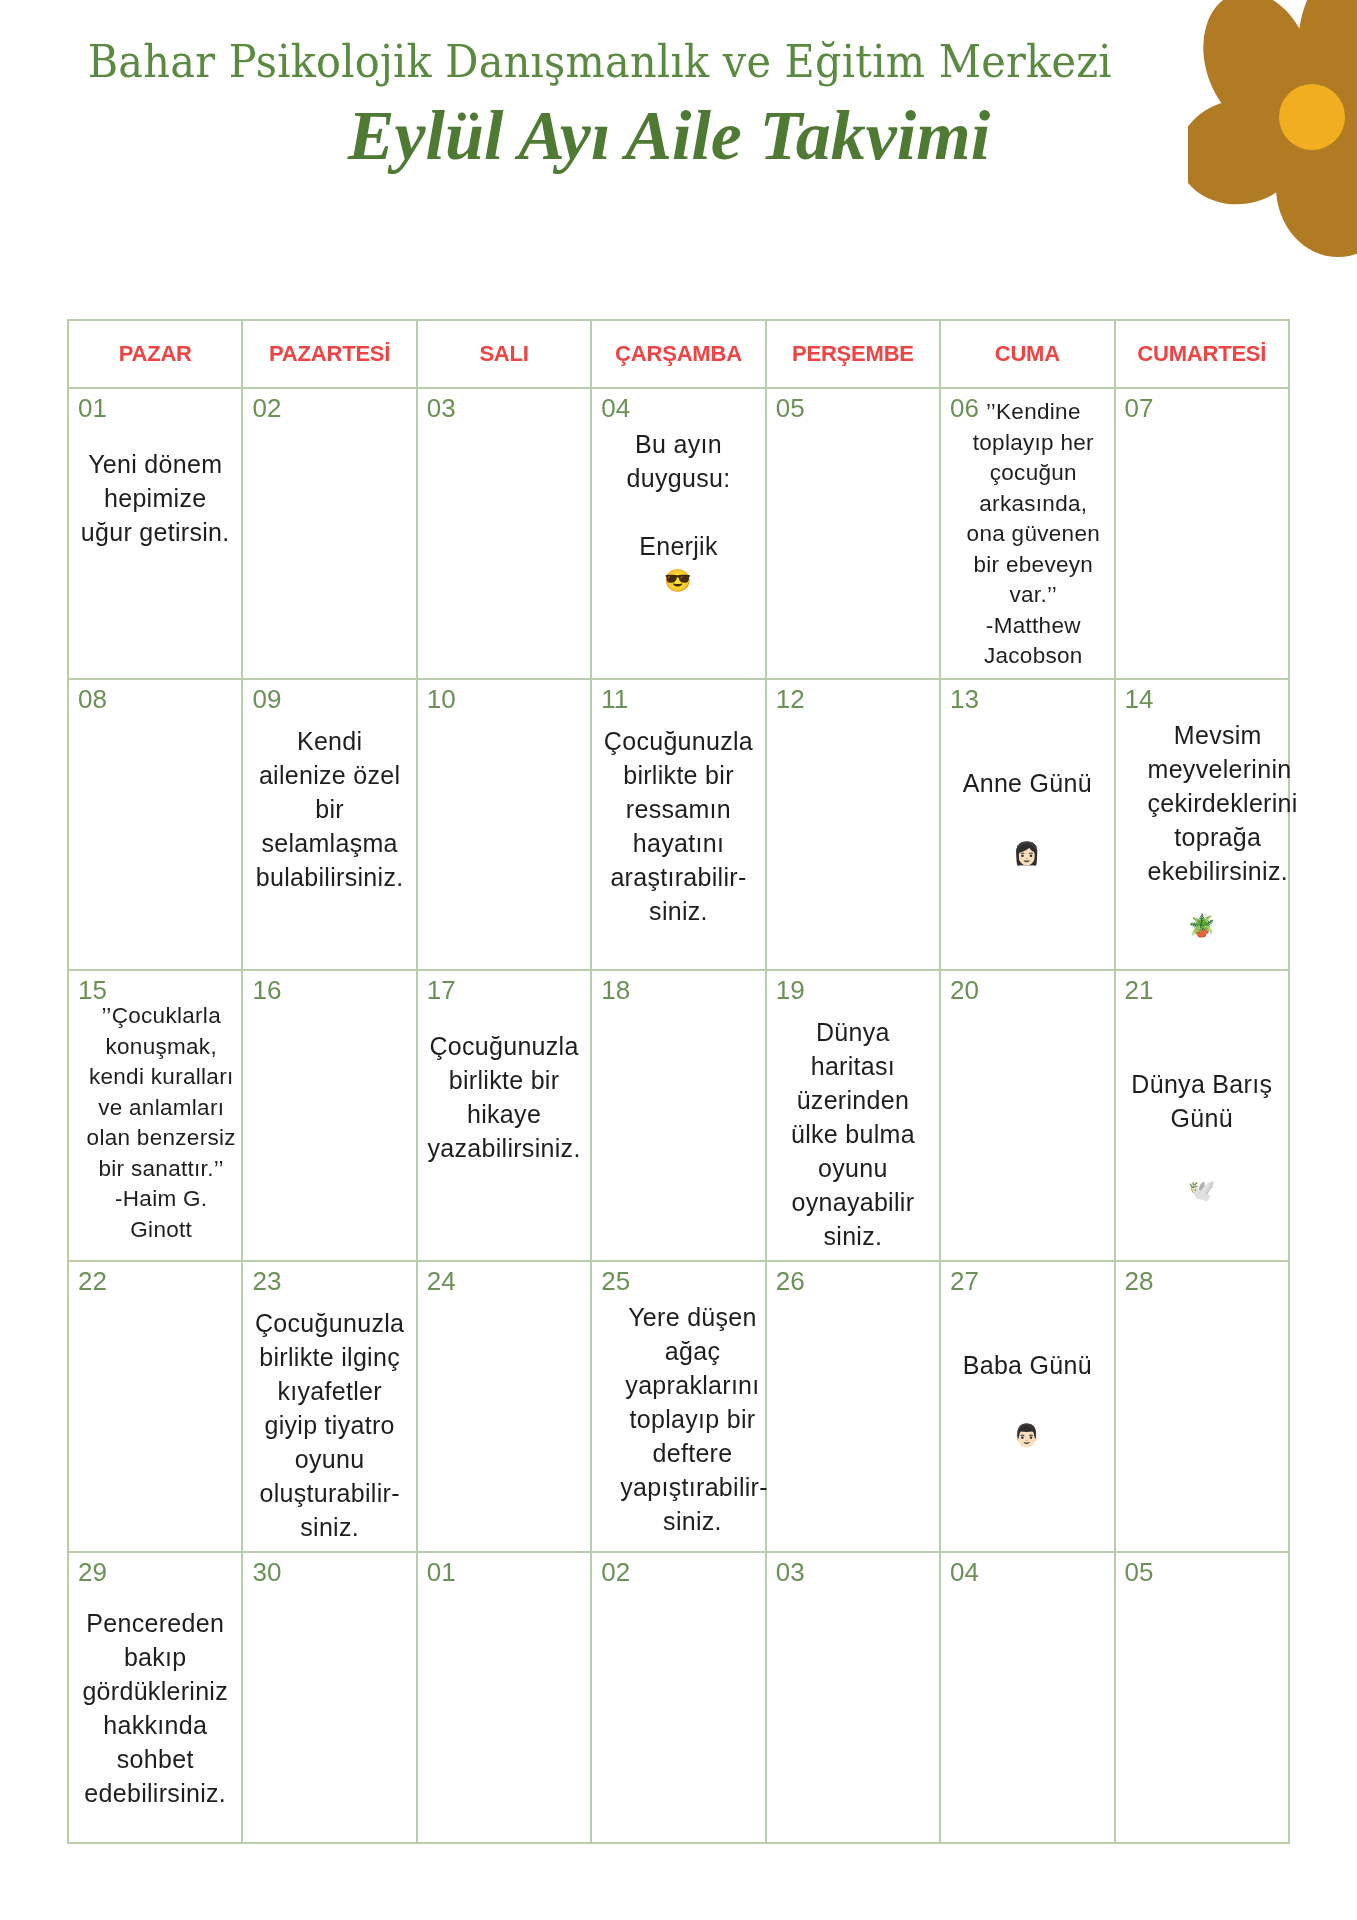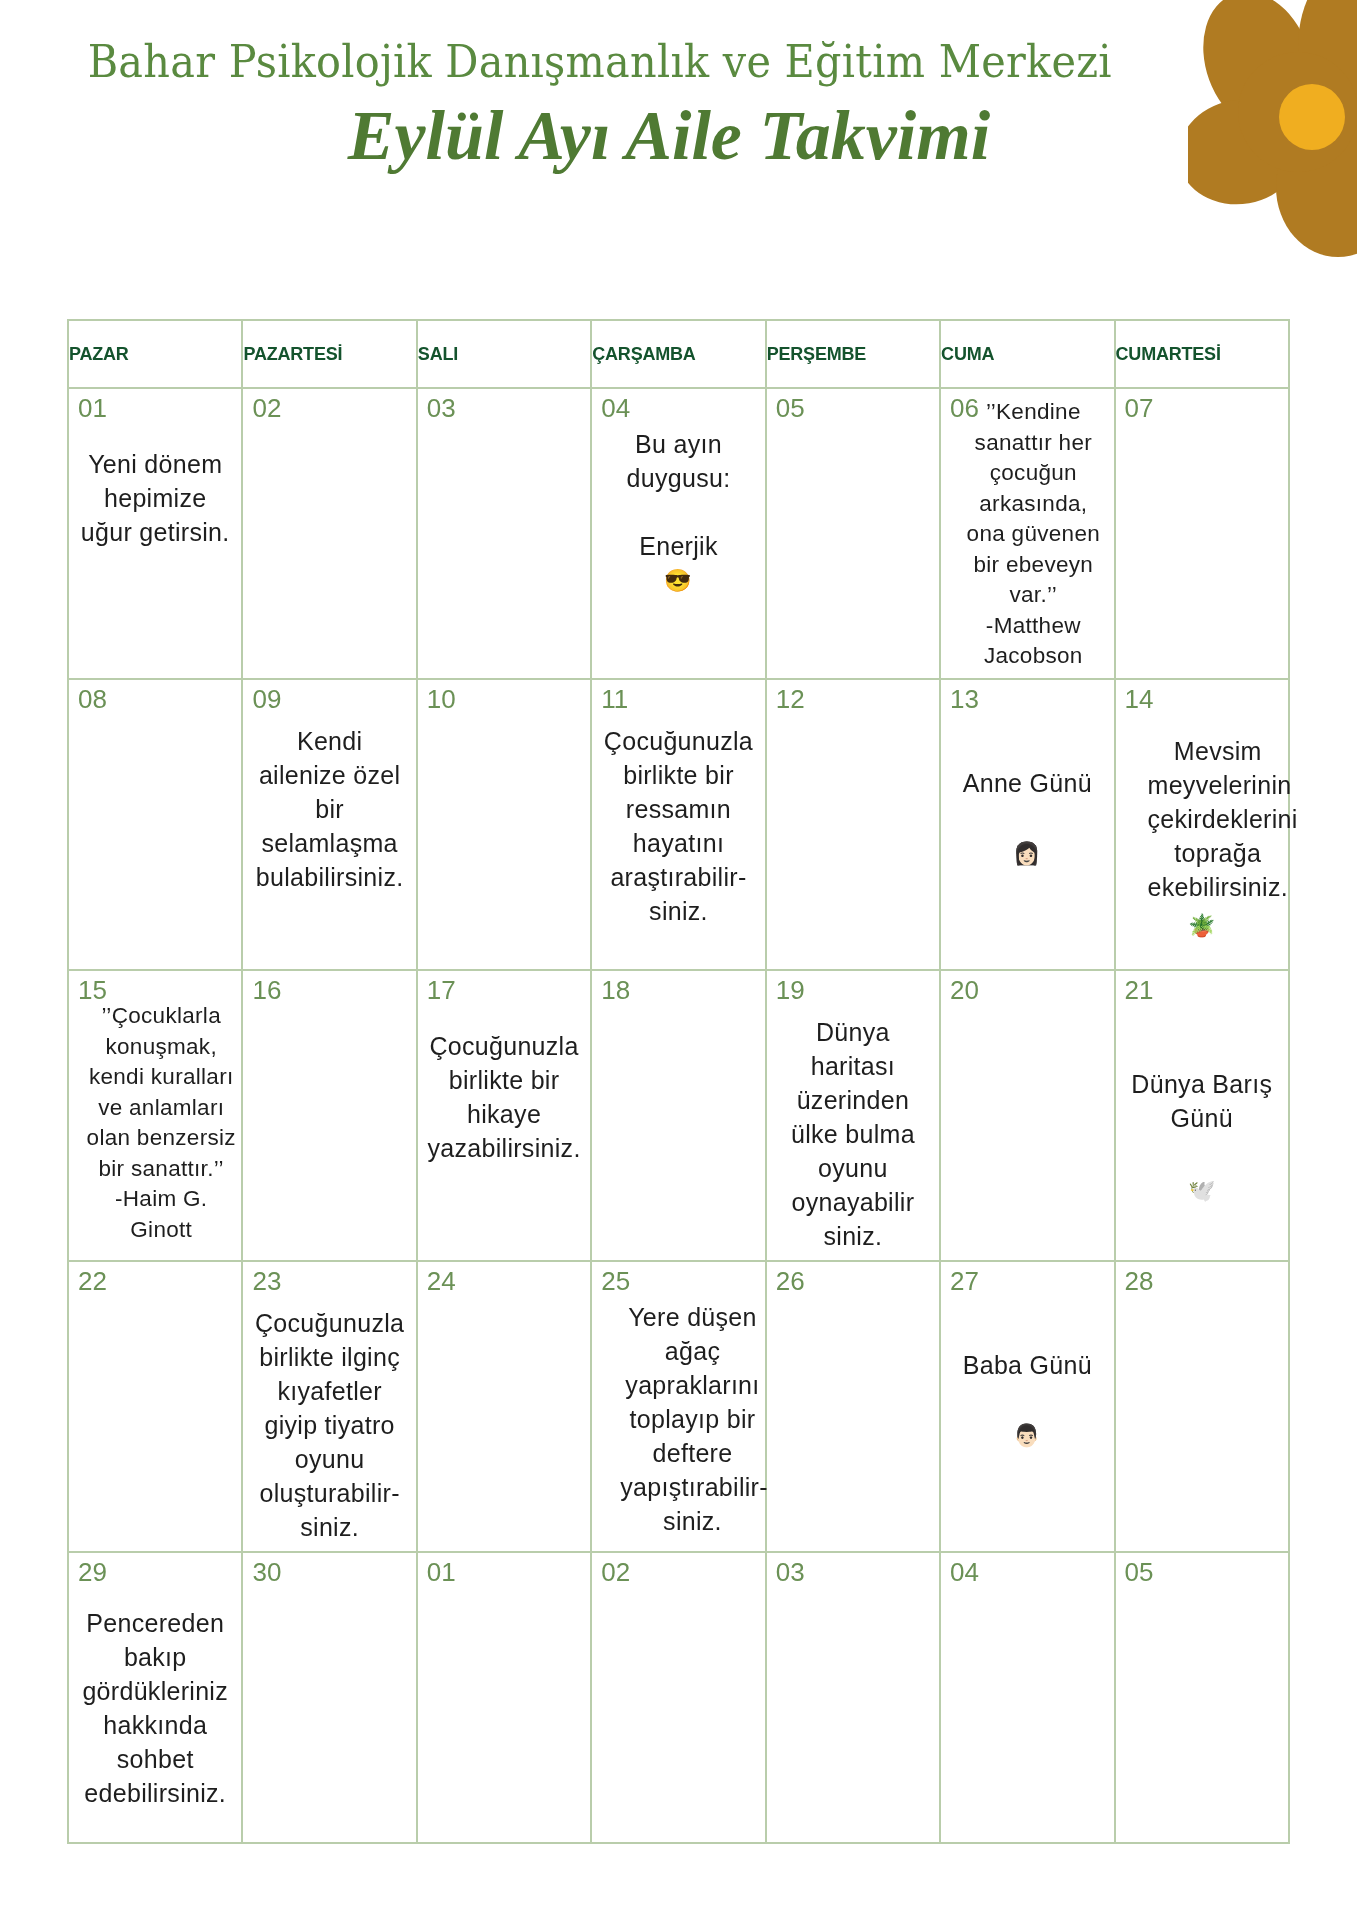--- a/index.html
+++ b/index.html
@@ -20,23 +20,23 @@
     font-size:70px; color:#4f7a33; white-space:nowrap;
   }
   .calendar {
     position:absolute; left:67px; top:319px; width:1223px;
     border-collapse:collapse; table-layout:fixed;
   }
   .calendar th, .calendar td {
     border:2px solid #b9cdab; padding:0; vertical-align:top;
   }
   .calendar th {
-    height:66px; vertical-align:middle; text-align:left;
-    font-family: "Liberation Sans", sans-serif; font-weight:bold; font-size:18px;
-    color:#14532d; letter-spacing:-0.2px;
+    height:66px; vertical-align:middle; text-align:center;
+    font-family: "Liberation Sans", sans-serif; font-weight:bold; font-size:22px;
+    color:#ef4444; letter-spacing:-0.2px;
   }
   .calendar td { height:289px; position:relative; }
   .daynum {
     position:absolute; left:9px; top:4px; font-size:26px; color:#6b9156;
     font-family: "Liberation Sans", sans-serif;
   }
   .content {
     position:absolute; left:0; right:0; text-align:center;
     font-family: "Liberation Sans", sans-serif; color:#1e1e1e;
     font-size:25px; line-height:34px; letter-spacing:0.3px;
@@ -110,21 +110,21 @@
           </div>
           <div class="emoji" style="top: 180px;">😎</div>
         </td>
         <td>
           <span class="daynum">05</span>
         </td>
         <td>
           <span class="daynum">06</span>
           <div class="content small" style="top: 8px;">
             <span class="line">’’Kendine</span>
-            <span class="line">sanattır her</span>
+            <span class="line">toplayıp her</span>
             <span class="line">çocuğun</span>
             <span class="line">arkasında,</span>
             <span class="line">ona güvenen</span>
             <span class="line">bir ebeveyn</span>
             <span class="line">var.’’</span>
             <span class="line">-Matthew</span>
             <span class="line">Jacobson</span>
           </div>
         </td>
         <td>
@@ -164,21 +164,21 @@
         </td>
         <td>
           <span class="daynum">13</span>
           <div class="content" style="top: 86px;">
             <span class="line">Anne Günü</span>
           </div>
           <div class="emoji" style="top: 162px;">👩🏻</div>
         </td>
         <td>
           <span class="daynum">14</span>
-          <div class="content" style="top: 54px; padding-left: 32px;">
+          <div class="content" style="top: 38px; padding-left: 32px;">
             <span class="line">Mevsim</span>
             <span class="line">meyvelerinin</span>
             <span class="line">çekirdeklerini</span>
             <span class="line">toprağa</span>
             <span class="line">ekebilirsiniz.</span>
           </div>
           <div class="emoji" style="top: 234px;">🪴</div>
         </td>
       </tr>
       <tr>

